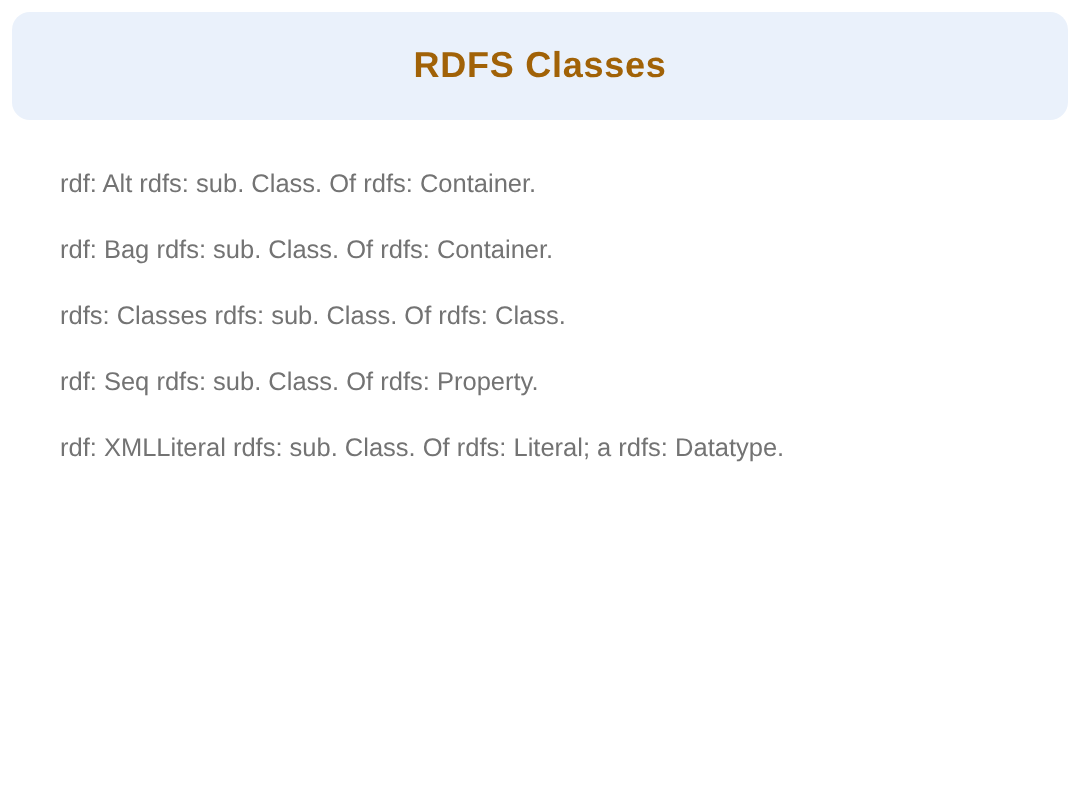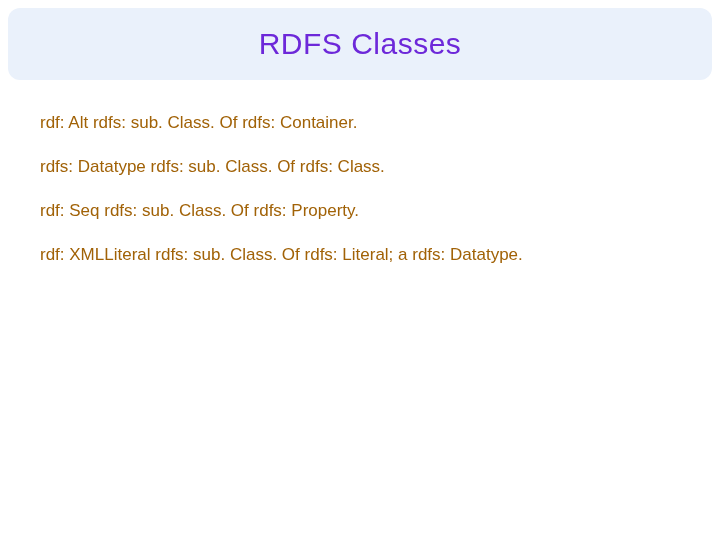--- a/index.html
+++ b/index.html
@@ -23,44 +23,45 @@
     left: 8px;
     right: 8px;
     height: 72px;
     background: #eaf1fb;
     border-radius: 12px;
     display: flex;
     align-items: center;
     justify-content: center;
   }
   .title-text {
-    font-size: 30px;
-    font-weight: 400;
-    color: #6d28d9;
+    font-size: 24px;
+    font-weight: 700;
+    color: #a16207;
     letter-spacing: 0.5px;
   }
   .content {
     position: absolute;
     top: 112px;
     left: 40px;
     right: 40px;
   }
   .line {
     font-size: 17px;
-    color: #a16207;
+    color: #737373;
     margin-bottom: 22px;
     line-height: 1.3;
   }
 </style>
 </head>
 <body>
 
 <div class="slide">
   <div class="title-band">
     <div class="title-text">RDFS Classes</div>
   </div>
   <div class="content">
     <div class="line">rdf: Alt rdfs: sub. Class. Of rdfs: Container.</div>
-    <div class="line">rdfs: Datatype rdfs: sub. Class. Of rdfs: Class.</div>
+    <div class="line">rdf: Bag rdfs: sub. Class. Of rdfs: Container.</div>
+    <div class="line">rdfs: Classes rdfs: sub. Class. Of rdfs: Class.</div>
     <div class="line">rdf: Seq rdfs: sub. Class. Of rdfs: Property.</div>
     <div class="line">rdf: XMLLiteral rdfs: sub. Class. Of rdfs: Literal; a rdfs: Datatype.</div>
   </div>
 </div>
 
 </body></html>

